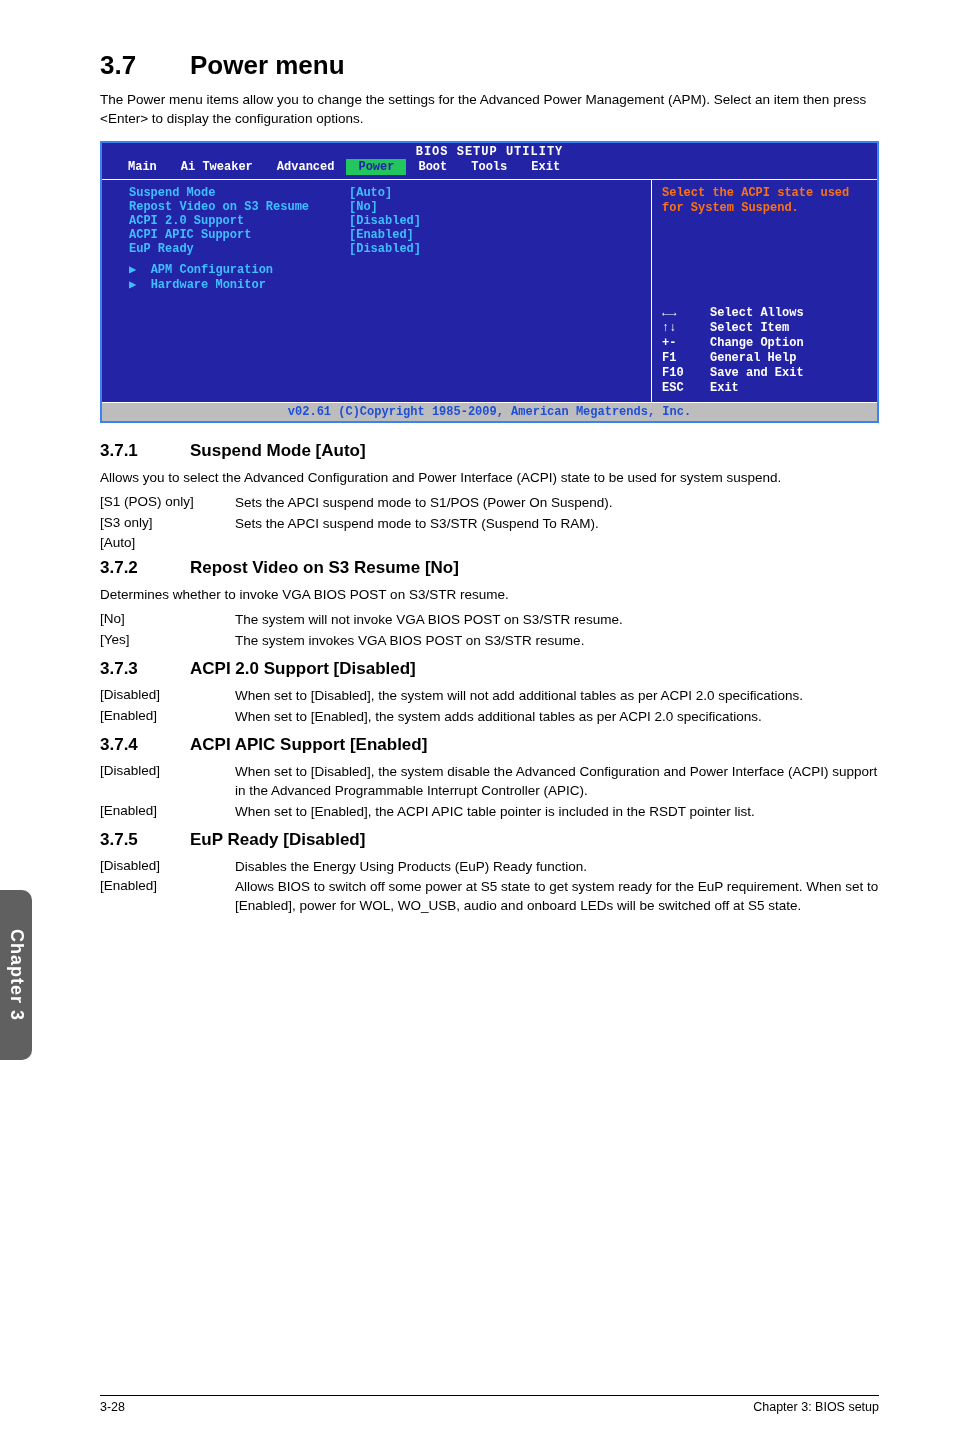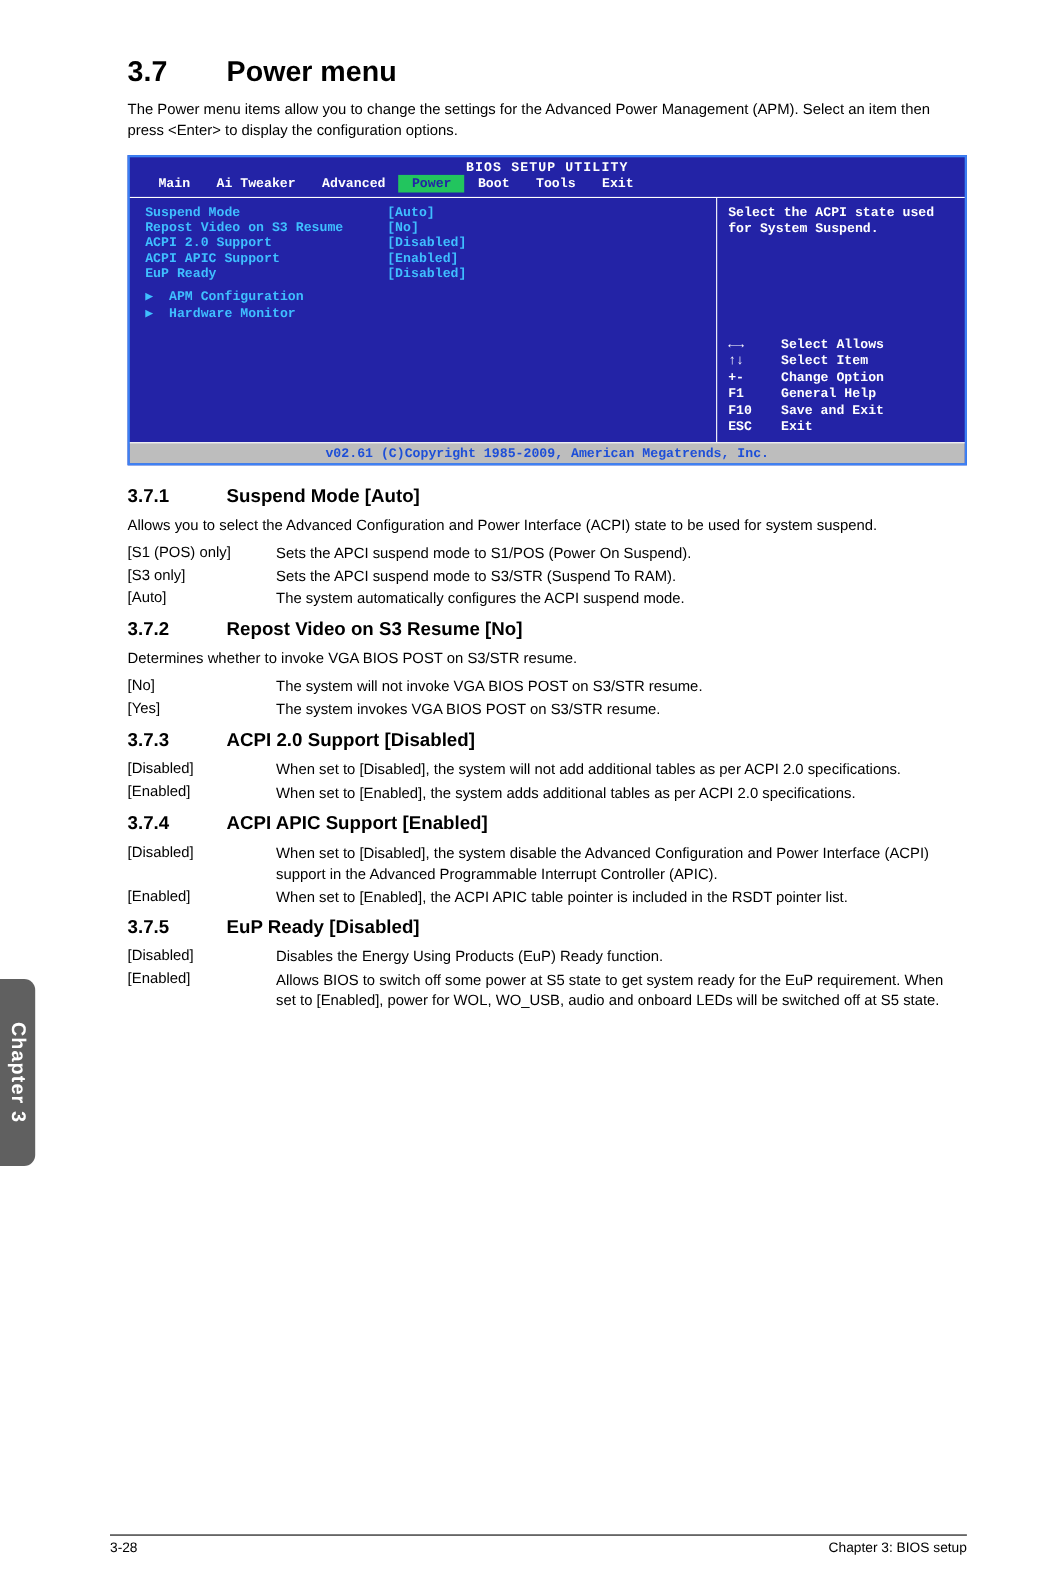--- a/index.html
+++ b/index.html
@@ -6,21 +6,20 @@
   body {
     font-family: Arial, Helvetica, sans-serif;
     background: #fff;
     width: 954px;
     margin: 0 auto;
     position: relative;
     min-height: 1438px;
   }
   .content {
     padding: 50px 75px 20px 100px;
-    margin-left: 16px;
   }
   h1.section-title {
     font-size: 26px;
     font-weight: bold;
     margin-bottom: 10px;
   }
   h1.section-title .num { display:inline-block; width: 90px; }
   .intro {
     font-size: 13.5px;
     line-height: 1.4;
@@ -48,35 +47,35 @@
   }
   .bios-tabs span { padding: 1px 12px; }
   .bios-tabs .active { background: #22c55e; color: #2323a6; }
   .bios-body {
     display: flex;
     border-top: 1px solid #fff;
   }
   .bios-left {
     flex: 1;
     border-right: 1px solid #fff;
-    padding: 6px 14px 10px 14px;
+    padding: 6px 14px 10px 27px;
     color: #3fbfff;
   }
   .bios-left .rowpair { display:flex; }
   .bios-left .rowpair .lbl { width: 220px; }
   .bios-left .rowpair .val { color: #3fbfff; }
   .bios-right {
     width: 225px;
     padding: 6px 10px;
     color: #fff;
     display:flex;
     flex-direction:column;
     justify-content:space-between;
   }
-  .bios-right .help-top { color:#ffffff; line-height:1.25; min-height:120px; }
+  .bios-right .help-top { color:#f97316; line-height:1.25; min-height:120px; }
   .bios-right .keys { line-height:1.25; }
   .bios-right .keys div { display:flex; }
   .bios-right .keys .k { width:48px; }
   .bios-footer {
     background: #bdbdbd;
     color: #1d4ed8;
     text-align: center;
     font-weight: bold;
     padding: 2px 0;
     border-top: 1px solid #fff;
@@ -226,21 +225,20 @@
     <div class="row">
         <span class="key">[S1 (POS) only]</span>
         <span class="val">Sets the APCI suspend mode to S1/POS (Power On Suspend).</span>
       </div>
     <div class="row">
         <span class="key">[S3 only]</span>
         <span class="val">Sets the APCI suspend mode to S3/STR (Suspend To RAM).</span>
       </div>
     <div class="row">
         <span class="key">[Auto]</span>
-        <span class="val">The system automatically configures the ACPI suspend mode.</span>
       </div>
   </div>
 
   <h2 class="sub"><span class="subnum">3.7.2</span><span>Repost Video on S3 Resume [No]</span></h2>
   <p class="desc">Determines whether to invoke VGA BIOS POST on S3/STR resume.</p>
   <div class="deflist">
     <div class="row">
         <span class="key">[No]</span>
         <span class="val">The system will not invoke VGA BIOS POST on S3/STR resume.</span>
       </div>

